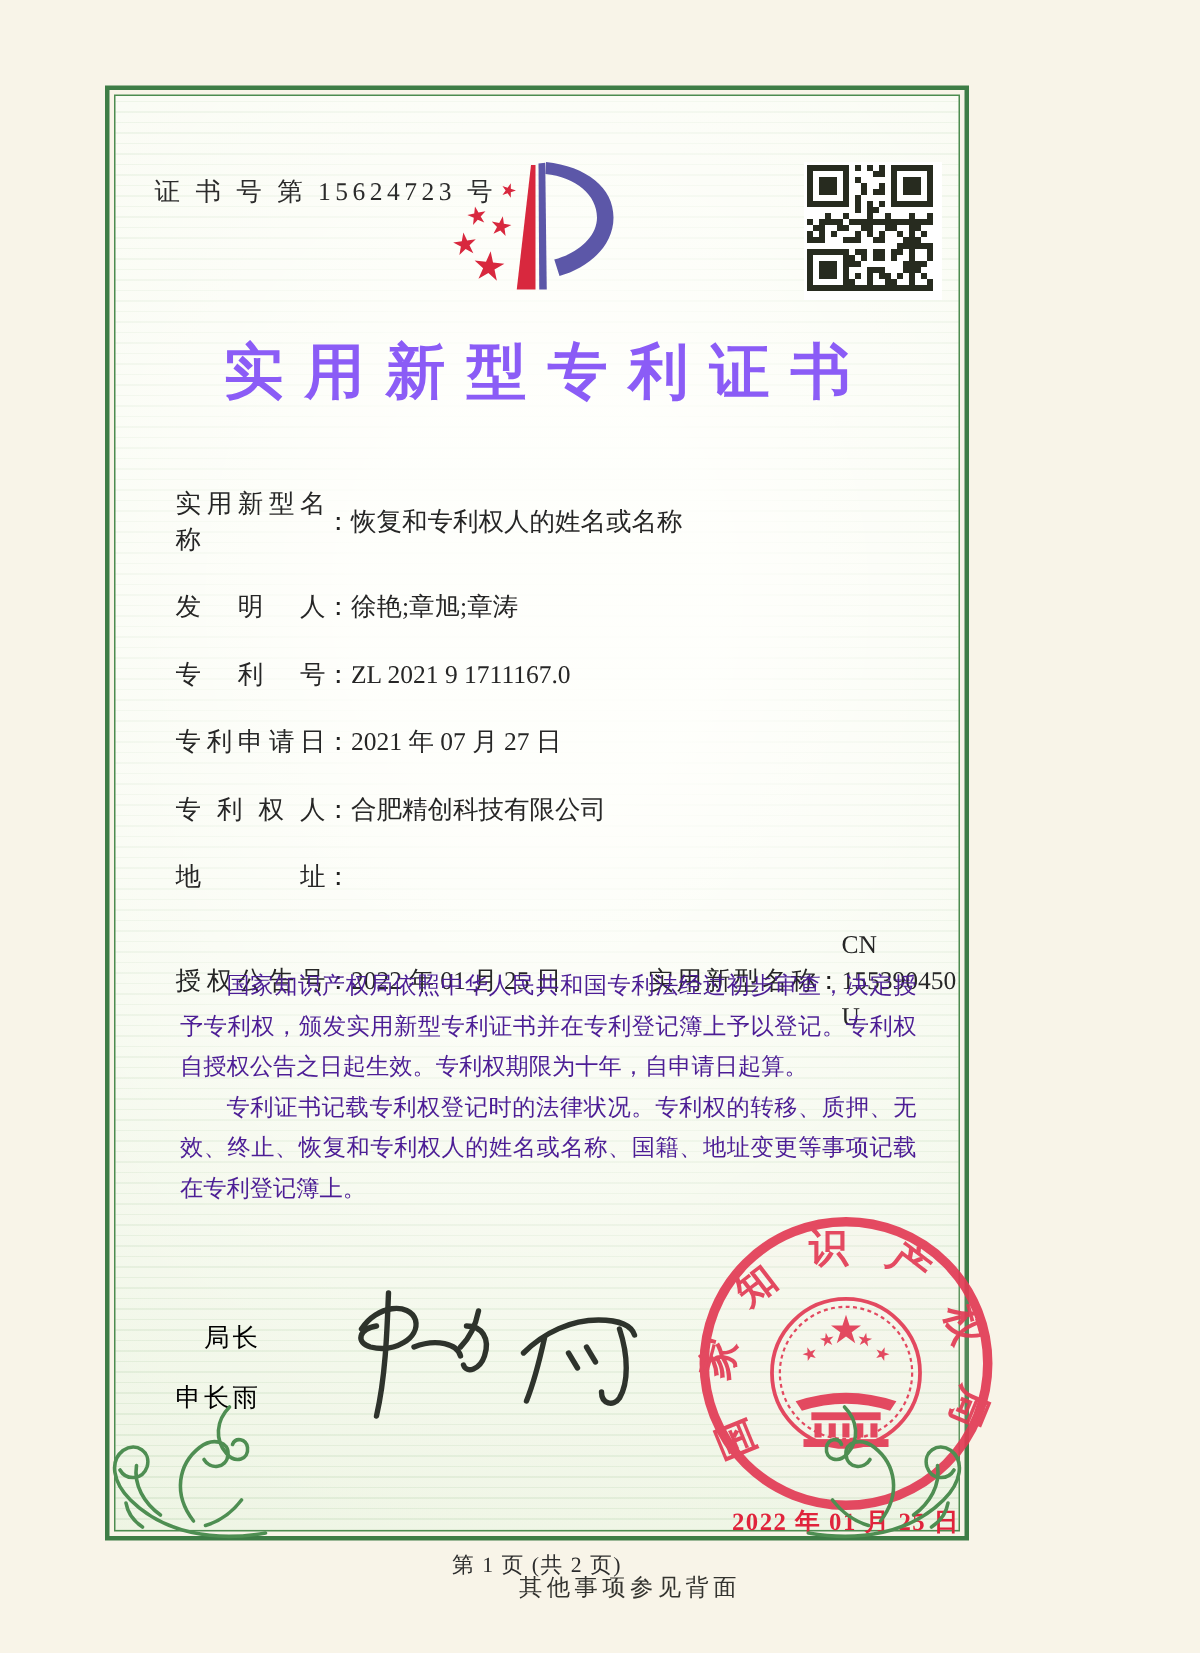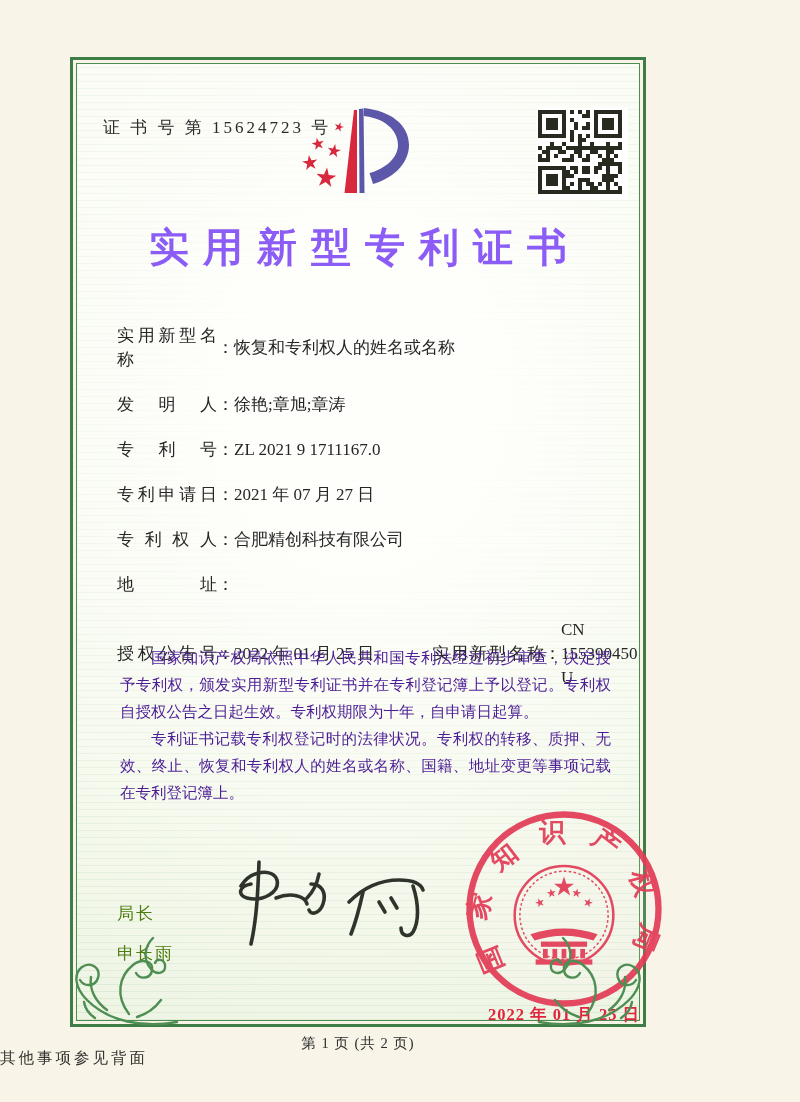--- a/index.html
+++ b/index.html
@@ -42,31 +42,31 @@
   .fl{width:100px;text-align:justify;text-align-last:justify;flex:0 0 100px;color:#262626;}
   .fl5{width:112px;flex:0 0 112px;}
   .fc{flex:0 0 14px;}
   .fv{color:#262626;}
   .fv-date{flex:0 0 172px;}
   .gap{flex:0 0 26px;}
   
   .paras{position:absolute;left:47px;right:32px;top:584px;font-size:15.5px;line-height:27px;color:#4c1d95;text-align:justify;}
   .paras p{margin:0;text-indent:2em;}
   
-  .signer{position:absolute;left:44px;top:834px;font-size:17px;line-height:40px;color:#4d7c0f;letter-spacing:2px;}
+  .signer{position:absolute;left:44px;top:812px;font-size:17px;line-height:40px;color:#000000;letter-spacing:2px;text-align:right;}
   .sig{position:absolute;left:148px;top:780px;width:230px;height:120px;}
   .seal{position:absolute;left:386px;top:744px;width:210px;height:230px;}
   .seal svg{position:absolute;left:0;top:0;}
   .seal-date{
     position:absolute;left:8px;top:200px;width:194px;text-align:center;
     color:#e0243c;font-size:16.5px;letter-spacing:1px;font-weight:bold;
   }
   
   .pageno{position:absolute;left:0;right:0;top:974px;text-align:center;font-size:14.5px;color:#2c2c2c;letter-spacing:1px;}
-  .back-note{position:absolute;left:0;right:0;top:1048px;font-size:15.5px;color:#33332f;letter-spacing:3px;}
+  .back-note{position:absolute;left:0;right:0;top:1048px;text-align:center;font-size:15.5px;color:#33332f;letter-spacing:3px;padding-left:40px;}
   
   .orn{position:absolute;width:118px;height:104px;}
   .orn-l{left:-8px;bottom:-10px;}
   .orn-r{right:-8px;bottom:-10px;transform:scaleX(-1);}
 </style>
 </head>
 <body>
 
 <div class="frame">
   <div class="frame-inner"></div>

